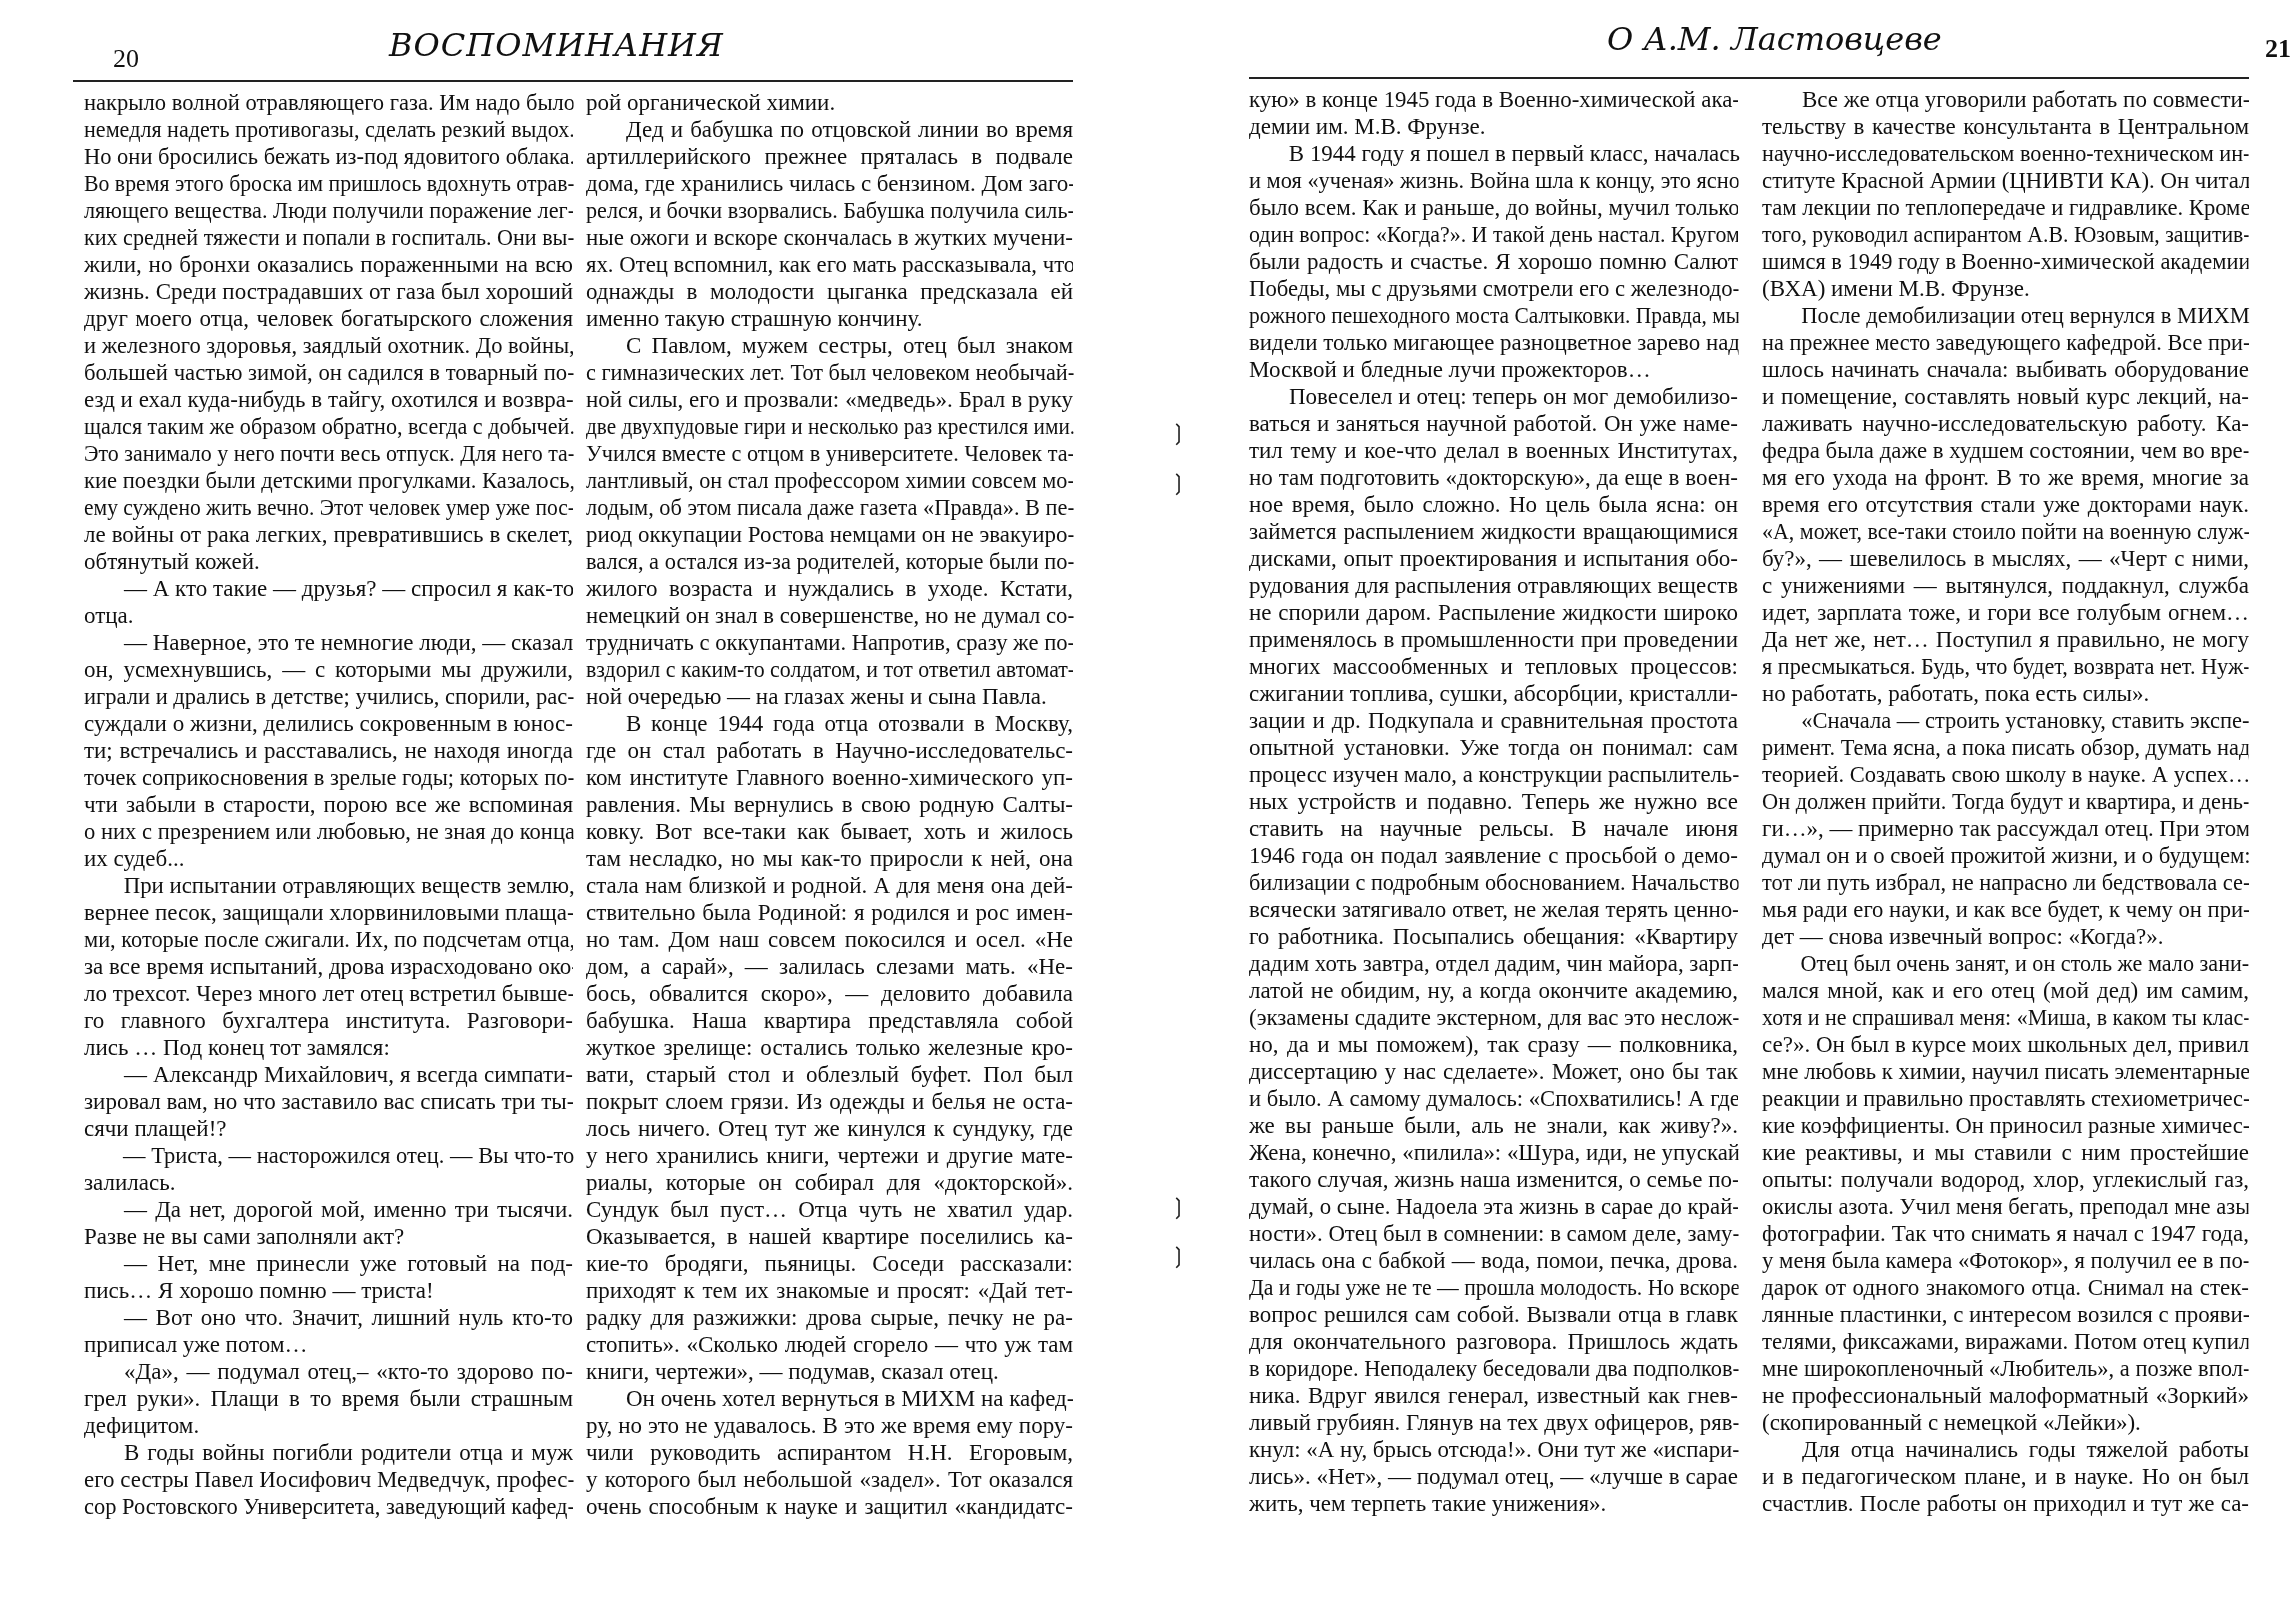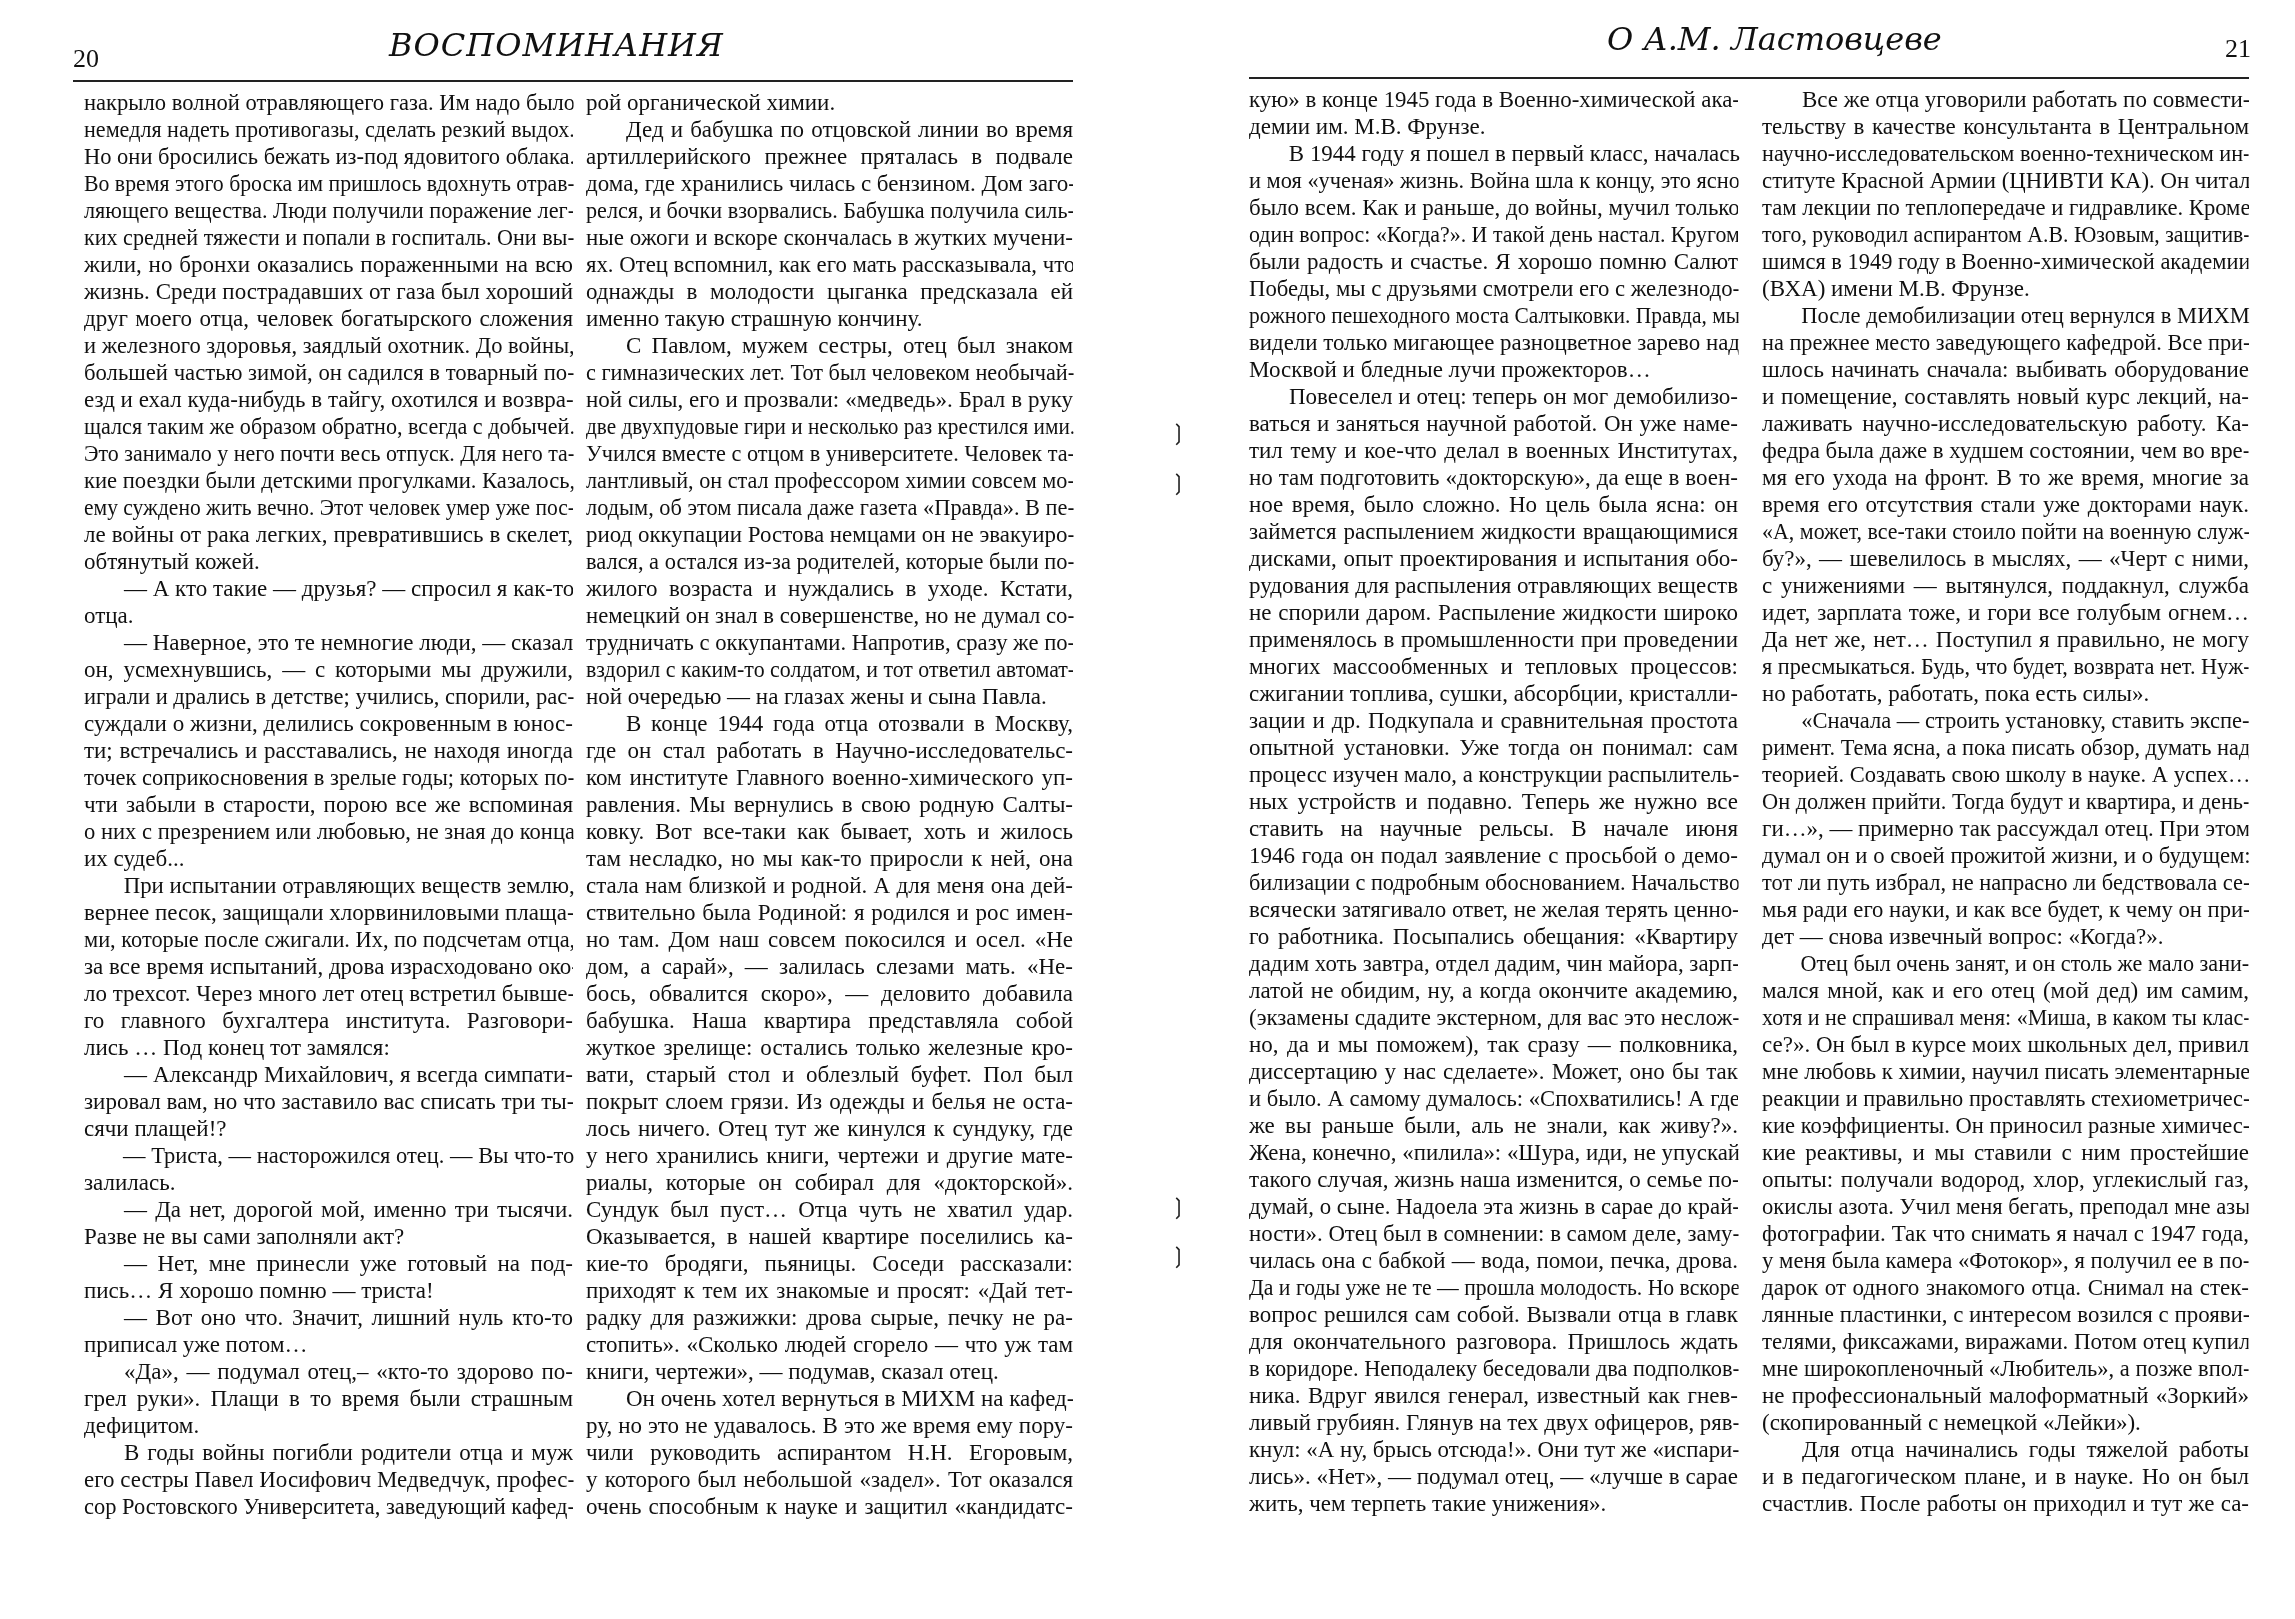--- a/index.html
+++ b/index.html
@@ -11,20 +11,21 @@
     font-size: 32px;
     color: #111;
     letter-spacing: 1px;
     white-space: nowrap;
   }
   .page-num {
     position: absolute;
     font-family: "Liberation Serif", serif;
     font-size: 26px;
     color: #111;
+    margin-left: 40px;
   }
   .rule { position: absolute; height: 2px; background: #222; }
   .col {
     position: absolute;
     top: 86px;
     font-family: "Liberation Serif", serif;
     font-size: 23px;
     line-height: 27px;
     color: #111;
   }
@@ -47,21 +48,21 @@
   }
 </style>
 </head>
 <body>
 
 <div class="page-num" style="left:73px; top:44px;">20</div>
 <div class="page-title" style="left:389px; top:26px;">ВОСПОМИНАНИЯ</div>
 <div class="rule" style="left:73px; top:80px; width:1000px;"></div>
 
 <div class="page-title" style="left:1607px; top:20px; letter-spacing:0;">О А.М. Ластовцеве</div>
-<div class="page-num" style="left:2225px; top:34px;">21</div>
+<div class="page-num" style="left:2225px; top:34px;font-weight:bold;">21</div>
 <div class="rule" style="left:1249px; top:77px; width:1000px;"></div>
 
 <div class="col" style="left:84px; width:489px; top:89px;">
     <span class="ln" style="text-align-last: left; text-align: left; transform-origin: left center; transform: scaleX(0.981); width: 499px;">накрыло волной отравляющего газа. Им надо было</span>
     <span class="ln" style="text-align-last: left; text-align: left; transform-origin: left center; transform: scaleX(0.9609); width: 509px;">немедля надеть противогазы, сделать резкий выдох.</span>
     <span class="ln" style="text-align-last: left; text-align: left; transform-origin: left center; transform: scaleX(0.9781); width: 500px;">Но они бросились бежать из-под ядовитого облака.</span>
     <span class="ln" style="text-align-last: left; text-align: left; transform-origin: left center; transform: scaleX(0.947); width: 517px;">Во время этого броска им пришлось вдохнуть отрав-</span>
     <span class="ln" style="text-align-last: left; text-align: left; transform-origin: left center; transform: scaleX(0.9684); width: 505px;">ляющего вещества. Люди получили поражение лег-</span>
     <span class="ln" style="text-align-last: left; text-align: left; transform-origin: left center; transform: scaleX(0.9599); width: 510px;">ких средней тяжести и попали в госпиталь. Они вы-</span>
     <span class="ln">жили, но бронхи оказались пораженными на всю</span>

